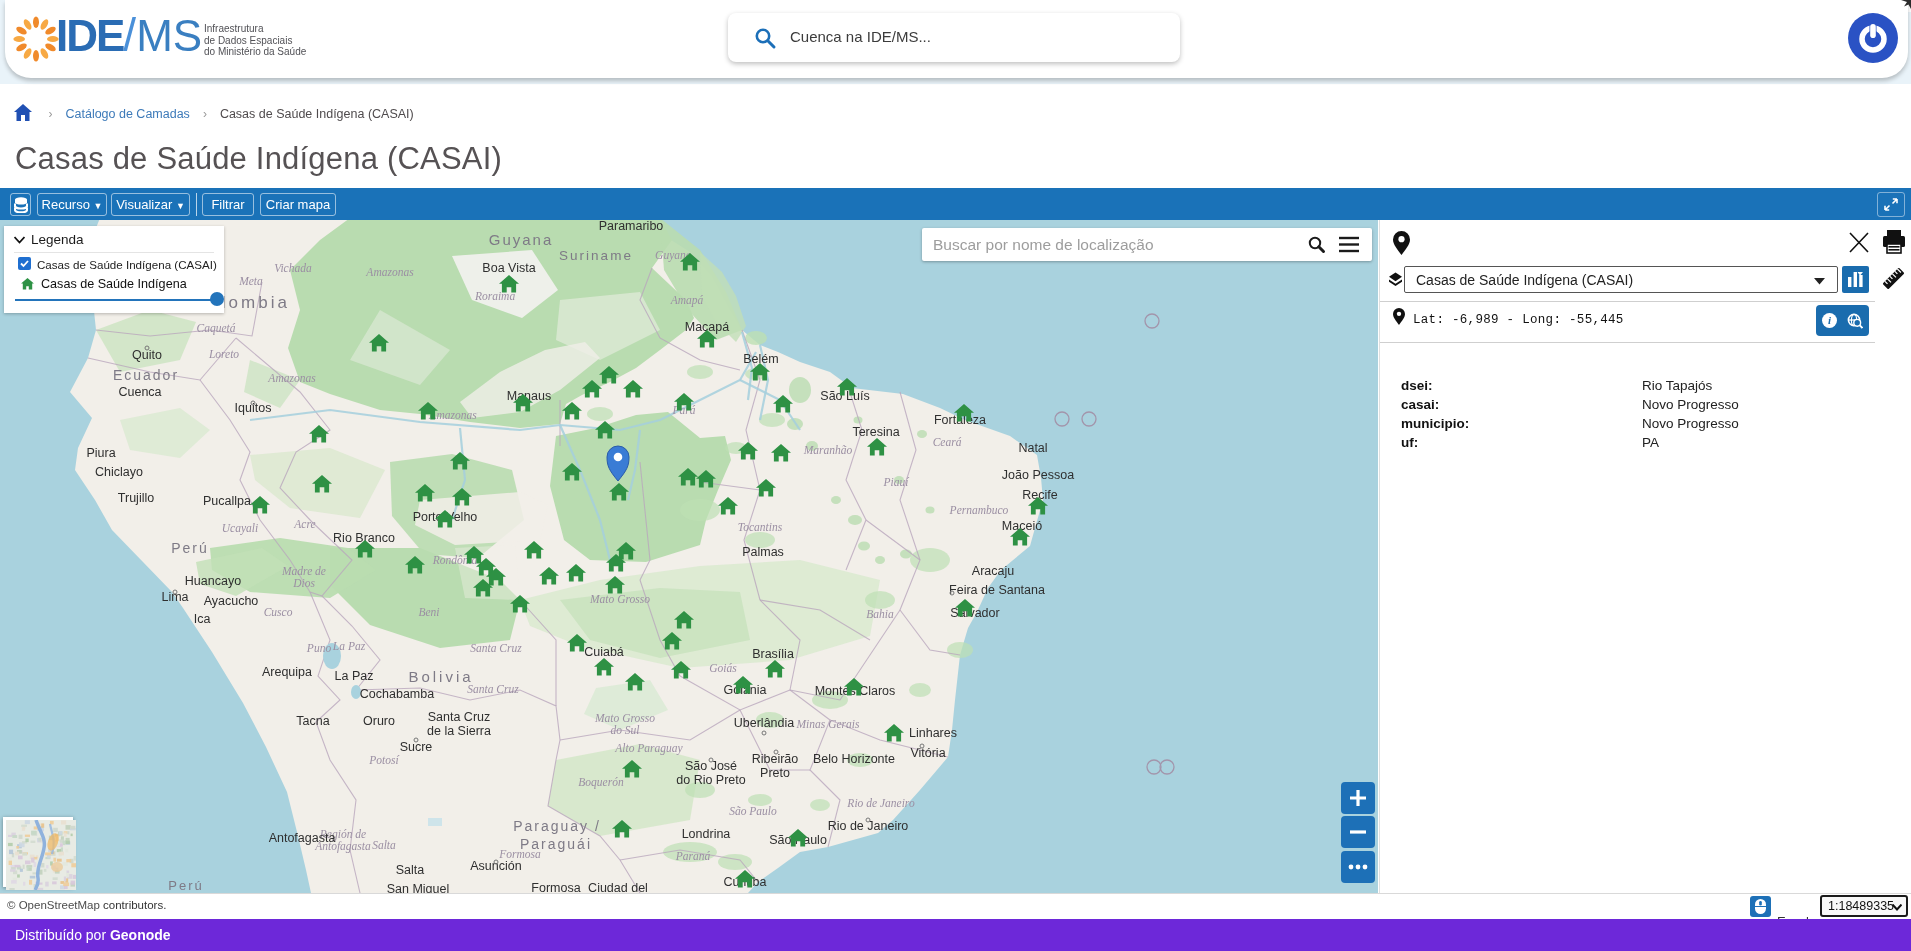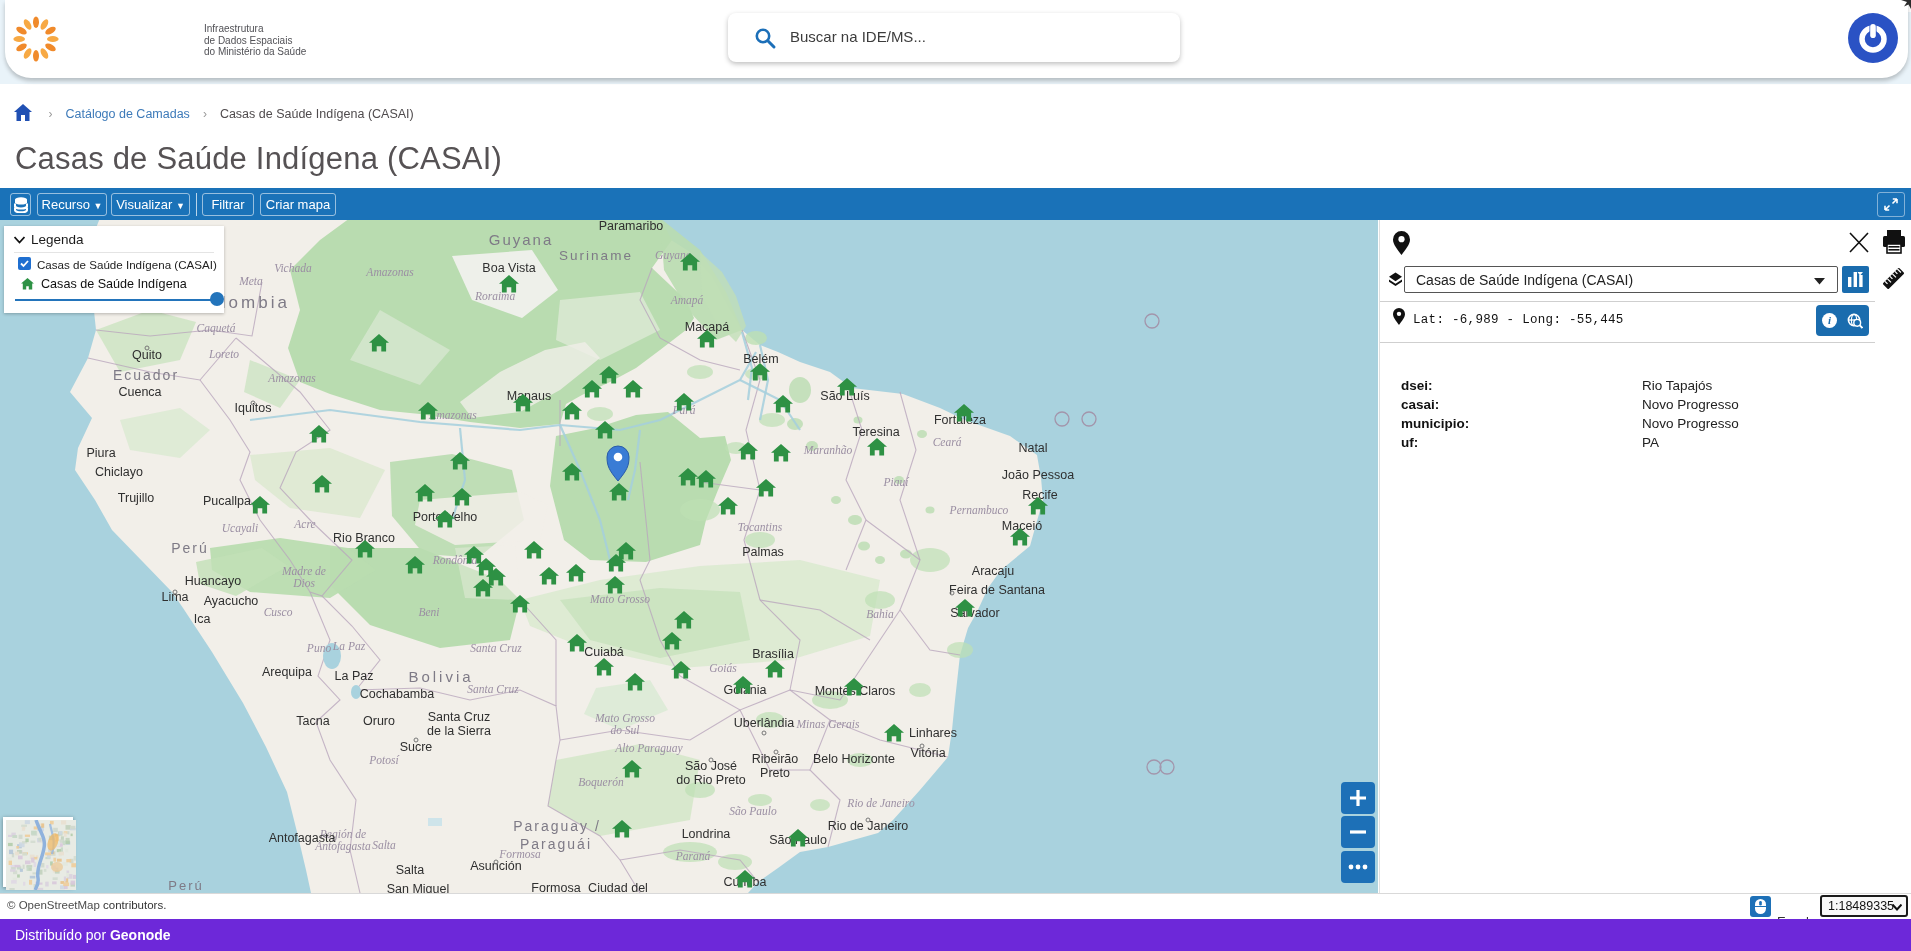--- a/index.html
+++ b/index.html
@@ -58,27 +58,28 @@
       <ellipse cx="42.8" cy="29.0" rx="3.0" ry="5.8" fill="#f7a944" transform="rotate(90 42.8 29.0)"></ellipse>
       <ellipse cx="40.5" cy="37.4" rx="3.0" ry="5.8" fill="#f08a2b" transform="rotate(120 40.5 37.4)"></ellipse>
       <ellipse cx="34.4" cy="43.5" rx="3.0" ry="5.8" fill="#f7a944" transform="rotate(150 34.4 43.5)"></ellipse>
       <ellipse cx="26.0" cy="45.8" rx="3.0" ry="5.8" fill="#f08a2b" transform="rotate(180 26.0 45.8)"></ellipse>
       <ellipse cx="17.6" cy="43.5" rx="3.0" ry="5.8" fill="#f7a944" transform="rotate(210 17.6 43.5)"></ellipse>
       <ellipse cx="11.5" cy="37.4" rx="3.0" ry="5.8" fill="#f08a2b" transform="rotate(240 11.5 37.4)"></ellipse>
       <ellipse cx="9.2" cy="29.0" rx="3.0" ry="5.8" fill="#f7a944" transform="rotate(270 9.2 29.0)"></ellipse>
       <ellipse cx="11.5" cy="20.6" rx="3.0" ry="5.8" fill="#f08a2b" transform="rotate(300 11.5 20.6)"></ellipse>
       <ellipse cx="17.6" cy="14.5" rx="3.0" ry="5.8" fill="#f7a944" transform="rotate(330 17.6 14.5)"></ellipse>
     </svg>
+  <div class="abs" id="logo-text"><span style="font-size:44px;font-weight:bold;letter-spacing:-2px;">IDE</span><span style="font-size:46px;color:#4a90d9;font-weight:normal;">/</span><span style="font-size:44px;color:#3a7fc1;letter-spacing:0px;">MS</span></div>
   <div class="abs" id="subtitle">Infraestrutura<br>de Dados Espaciais<br>do Ministério da Saúde</div>
   <div class="abs" id="searchpill">
     <svg style="position:absolute;left:25px;top:13px" width="24" height="24" viewBox="0 0 24 24">
         <circle cx="10" cy="10" r="6.2" fill="none" stroke="#1c6fb8" stroke-width="2.6"></circle>
         <line x1="14.8" y1="14.8" x2="21" y2="21" stroke="#1c6fb8" stroke-width="3" stroke-linecap="round"></line>
       </svg>
-    <span>Buscar na IDE/MS...</span>
+    <span>Cuenca na IDE/MS...</span>
   </div>
   <svg class="abs" style="left:1848px;top:13px" width="50" height="50" viewBox="0 0 50 50">
     <circle cx="25" cy="25" r="25" fill="#2a52c4"></circle>
     <circle cx="25" cy="26" r="11" fill="none" stroke="#fff" stroke-width="5.5"></circle>
     <rect x="21.5" y="9" width="7" height="16" rx="3.5" fill="#2a52c4"></rect>
     <rect x="22.2" y="11" width="5.6" height="14" rx="2.8" fill="#fff"></rect>
   </svg>
   <div class="abs" id="crumbs">
     <svg style="vertical-align:-3px" width="18" height="17" viewBox="0 0 18 17">
         <path d="M9 0 L18 8 L15.5 8 L15.5 17 L11 17 L11 11 L7 11 L7 17 L2.5 17 L2.5 8 L0 8 Z" fill="#2050b3"></path>
@@ -399,20 +400,34 @@
           <path d="M3 6.5 L5.5 9 L10 4" stroke="#fff" stroke-width="1.8" fill="none"></path>
         </svg></div>
     <div style="position:absolute;left:33px;top:32px;font-size:11.6px;color:#222;white-space:nowrap;">Casas de Saúde Indígena (CASAI)</div>
     <svg style="position:absolute;left:17px;top:52px" width="13" height="12" viewBox="0 0 30 28">
         <path d="M15 0 L30 13 L26 13 L26 27 L18 27 L18 19 L12 19 L12 27 L4 27 L4 13 L0 13 Z" fill="#2e9245"></path>
       </svg>
     <div style="position:absolute;left:37px;top:51px;font-size:12.6px;color:#111;white-space:nowrap;">Casas de Saúde Indígena</div>
     <div style="position:absolute;left:11px;top:73px;width:204px;height:2px;background:#2374bb;"></div>
     <div style="position:absolute;left:206px;top:66px;width:14px;height:14px;border-radius:50%;background:#2374bb;"></div>
   </div>
+  <div class="abs" id="msearch">
+    <span>Buscar por nome de localização</span>
+    <svg style="position:absolute;right:46px;top:7px" width="19" height="19" viewBox="0 0 19 19">
+        <circle cx="8" cy="8" r="5.2" fill="none" stroke="#1b1b1b" stroke-width="2"></circle>
+        <line x1="11.8" y1="11.8" x2="16.5" y2="16.5" stroke="#1b1b1b" stroke-width="3" stroke-linecap="round"></line>
+      </svg>
+    <svg style="position:absolute;right:13px;top:8px" width="20" height="17" viewBox="0 0 20 17">
+        <g stroke="#1b1b1b" stroke-width="2.4">
+          <line x1="0" y1="2" x2="20" y2="2"></line>
+          <line x1="0" y1="8.5" x2="20" y2="8.5"></line>
+          <line x1="0" y1="15" x2="20" y2="15"></line>
+        </g>
+      </svg>
+  </div>
   <div class="zbtn" style="top:782px;"><svg width="18" height="18" viewBox="0 0 18 18" style="margin-top:7px">
         <path d="M9 1 V17 M1 9 H17" stroke="#fff" stroke-width="3.2"></path>
       </svg></div>
   <div class="zbtn" style="top:816px;"><svg width="18" height="18" viewBox="0 0 18 18" style="margin-top:7px">
         <path d="M1 9 H17" stroke="#fff" stroke-width="3.2"></path>
       </svg></div>
   <div class="zbtn" style="top:851px;"><svg width="20" height="6" viewBox="0 0 20 6" style="margin-top:13px">
         <circle cx="3" cy="3" r="2.4" fill="#fff"></circle>
         <circle cx="10" cy="3" r="2.4" fill="#fff"></circle>
         <circle cx="17" cy="3" r="2.4" fill="#fff"></circle>

